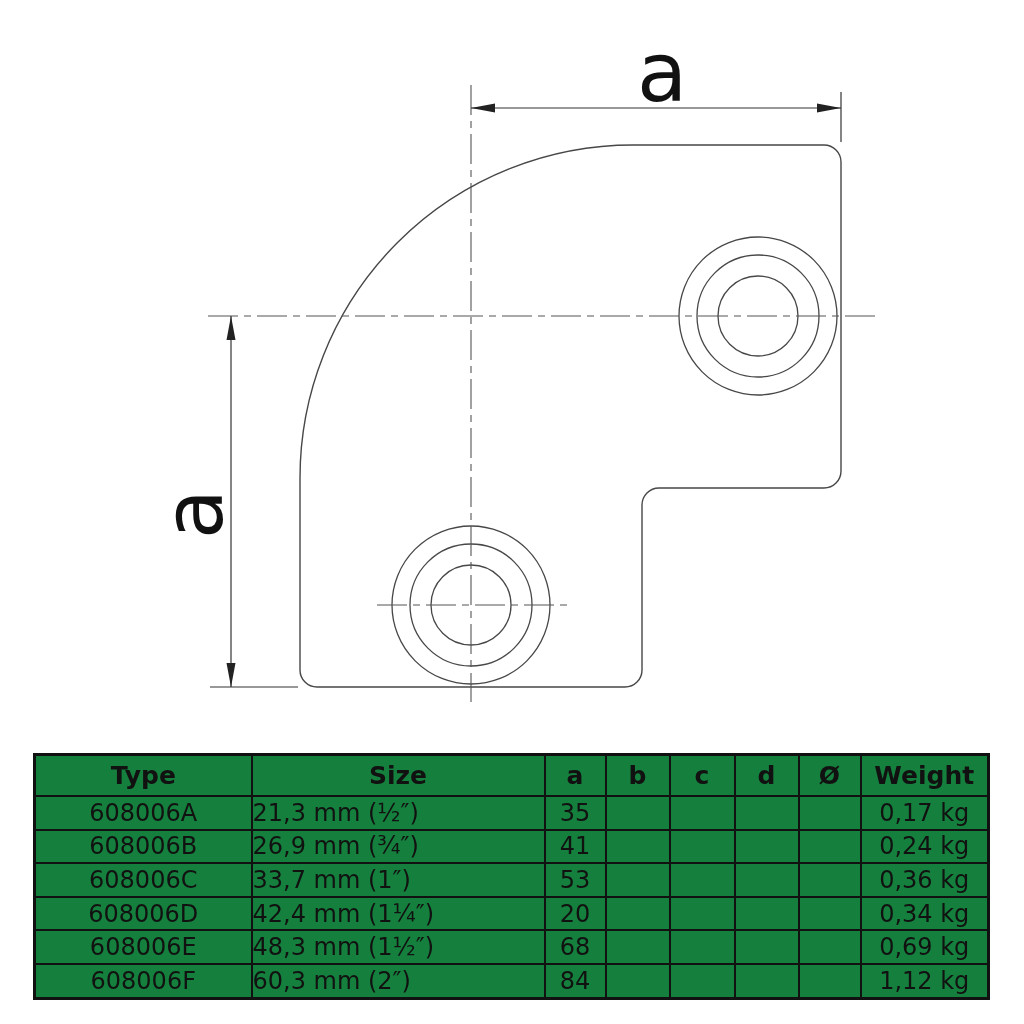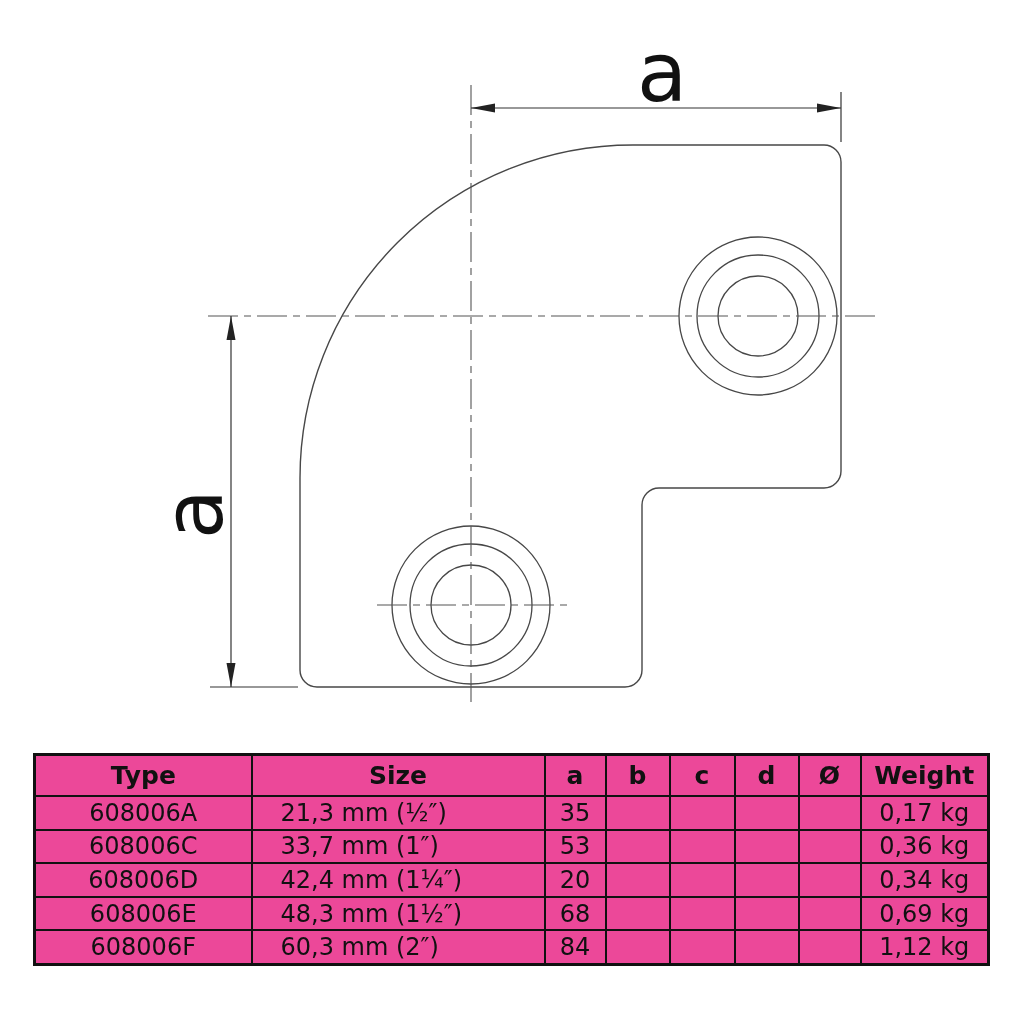--- a/index.html
+++ b/index.html
@@ -25,21 +25,21 @@
     font-size: 82px;
     fill: #111111;
   }
   table.spec-table {
     position: absolute;
     left: 33px;
     top: 753px;
     width: 954px;
     border-collapse: collapse;
     table-layout: fixed;
-    background: #ec4899;
+    background: #15803d;
     border: 3px solid #111111;
   }
   table.spec-table th,
   table.spec-table td {
     border: 2px solid #111111;
     text-align: center;
     vertical-align: middle;
     padding: 0;
     color: #111111;
     white-space: nowrap;
@@ -50,21 +50,20 @@
     font-weight: bold;
     height: 39px;
   }
   table.spec-table td {
     font-size: 24px;
     font-weight: normal;
     height: 31.6px;
   }
   table.spec-table td.size-cell {
     text-align: left;
-    padding-left: 28px;
   }
 </style>
 </head>
 <body>
 
 <div class="stage">
 
   <svg class="drawing-svg" width="1024" height="1024" viewBox="0 0 1024 1024">
 
     <path d="M 633 145 L 824 145 A 17 17 0 0 1 841 162 L 841 471 A 17 17 0 0 1 824 488 L 659 488 A 17 17 0 0 0 642 505 L 642 670 A 17 17 0 0 1 625 687 L 317 687 A 17 17 0 0 1 300 670 L 300 478 A 333 333 0 0 1 633 145 Z" fill="none" stroke="#474747" stroke-width="1.4"></path>
@@ -132,20 +131,30 @@
         <td>608006A</td>
         <td class="size-cell">21,3 mm (½″)</td>
         <td>35</td>
         <td></td>
         <td></td>
         <td></td>
         <td></td>
         <td>0,17 kg</td>
       </tr>
       <tr>
+        <td>608006B</td>
+        <td class="size-cell">26,9 mm (¾″)</td>
+        <td>41</td>
+        <td></td>
+        <td></td>
+        <td></td>
+        <td></td>
+        <td>0,24 kg</td>
+      </tr>
+      <tr>
         <td>608006C</td>
         <td class="size-cell">33,7 mm (1″)</td>
         <td>53</td>
         <td></td>
         <td></td>
         <td></td>
         <td></td>
         <td>0,36 kg</td>
       </tr>
       <tr>

